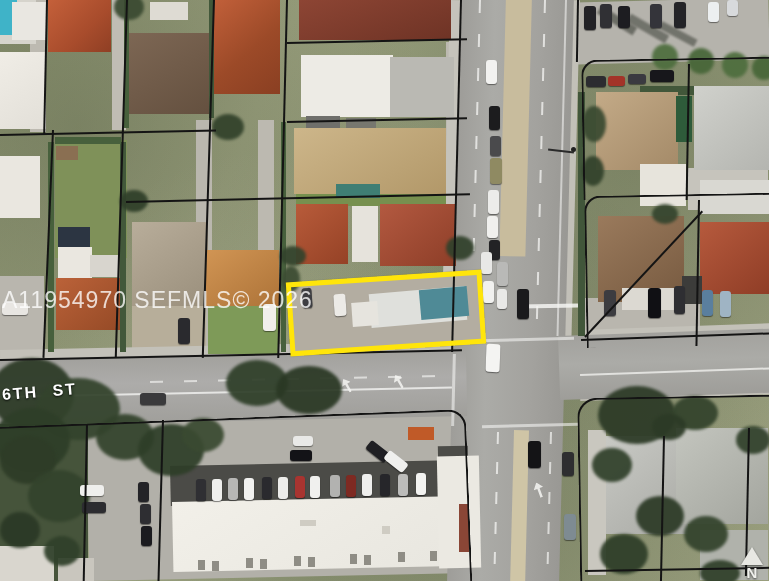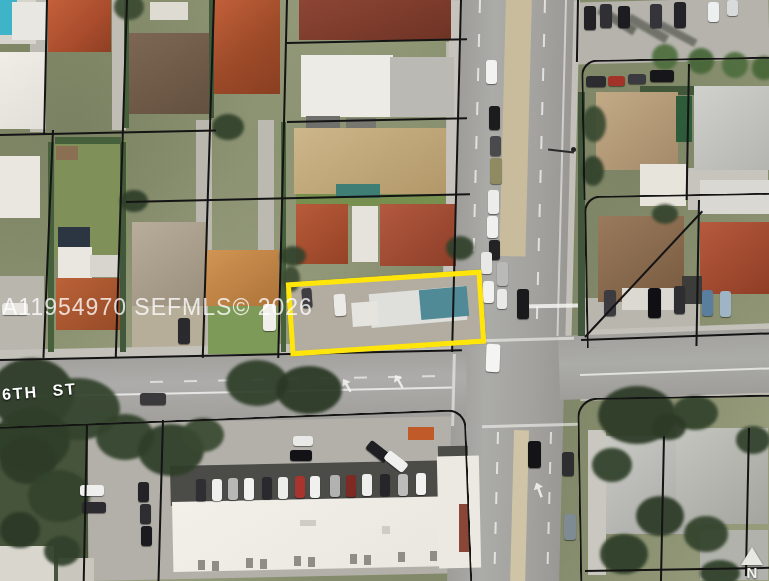--- a/index.html
+++ b/index.html
@@ -2,21 +2,21 @@
 <html style="--highlight: #FFE50A; --parcel_line: #141414; --watermark_text: #FFFFFF; --road: #A6A5A1; --median: #C8BC9D; --grass: #8F9674; --pool: #3FB3C8;"><head>
 <meta charset="utf-8">
 <style>
   html,body{margin:0;padding:0;background:#1d1d1d;}
   .stage{position:relative;width:769px;height:581px;overflow:hidden;
          background:#96997b;font-family:"Liberation Sans",sans-serif;}
   .stage div{position:absolute;box-sizing:border-box;}
   .car{border-radius:3px;box-shadow:0 1px 1px rgba(0,0,0,.45);}
   .tree{border-radius:50%;filter:blur(1.5px);opacity:.93;}
   .pline{background:#141414;}
-  .watermark{left:2px;top:294px;font-size:23px;font-weight:500;
+  .watermark{left:2px;top:287px;font-size:23px;font-weight:500;
              color:rgba(255,255,255,.78);letter-spacing:1px;white-space:nowrap;z-index:60;}
   .street-label{left:2px;top:386px;font-size:16px;font-weight:700;color:#ffffff;
                 letter-spacing:2px;word-spacing:8px;transform:rotate(-4.5deg);
                 transform-origin:left center;text-shadow:0 1px 2px rgba(0,0,0,.85);z-index:60;}
   .north{right:4px;bottom:1px;width:26px;text-align:center;z-index:60;
          filter:drop-shadow(0 1px 1px rgba(0,0,0,.6));}
   .north-tri{position:relative !important;width:0;height:0;margin:0 auto;
              border-left:11px solid transparent;border-right:11px solid transparent;
              border-bottom:18px solid #e8e8e3;}
   .north-n{position:relative !important;font-size:15px;font-weight:700;color:#f0f0ec;line-height:15px;}

